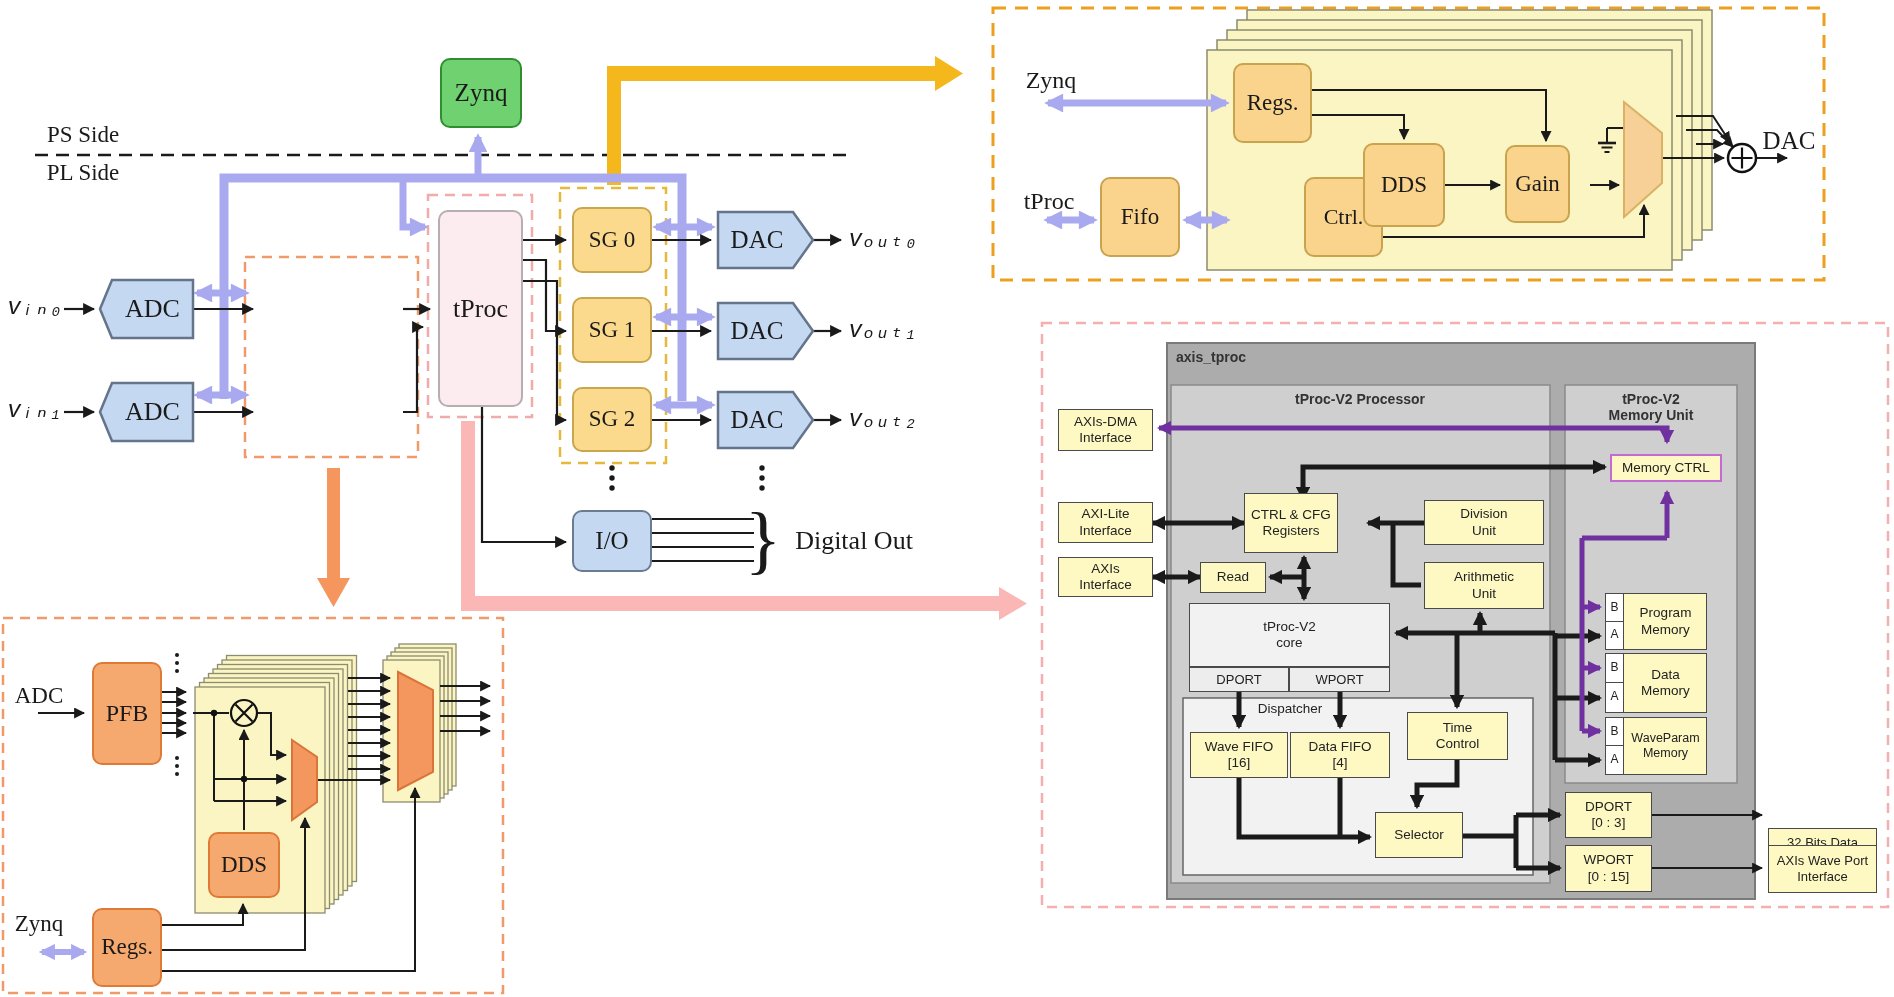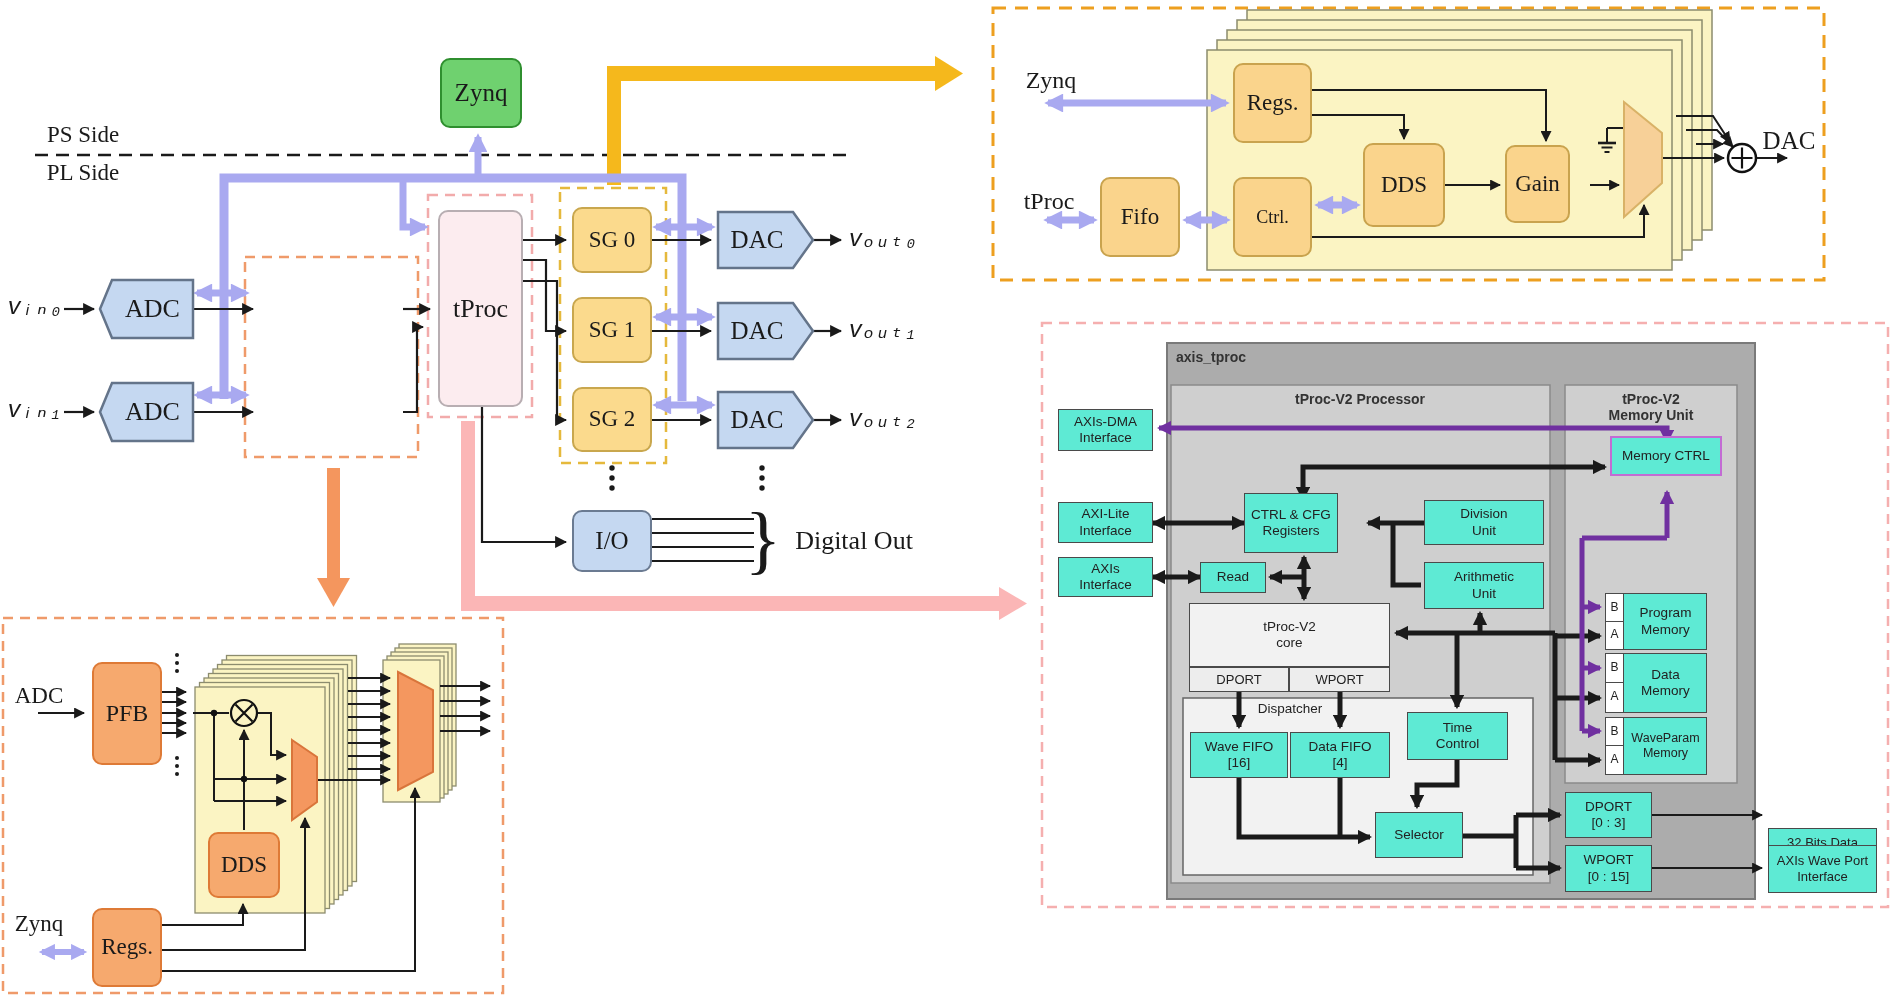--- a/index.html
+++ b/index.html
@@ -11,21 +11,21 @@
   .col{flex-direction:column}
   .serif{font-family:"Liberation Serif","DejaVu Serif",serif}
   .vlab{font-family:Liberation Mono, monospace;font-style:italic;font-size:23px}
   .rbox{border-radius:10px;border:2.5px solid}
   .orangeb{background:#F6A96E;border-color:#DE7A36}
   .yellowb{background:#FBDA8D;border-color:#C9A74E}
   .tanb{background:#FAD48C;border-color:#C9A34E}
   .blueb{background:#C5D8F1;border-color:#6B7B92}
   .greenb{background:#6FD16F;border-color:#2F8F2F}
   .pinkb{background:#FCECEF;border-color:#B8AEB2}
-  .w{background:#5eead4;border:1.5px solid #4a4a4a;color:#222;font-size:13.5px;line-height:1.22}
+  .w{background:#fef9c3;border:1.5px solid #4a4a4a;color:#222;font-size:13.5px;line-height:1.22}
   .gray{background:#EDEDED}
   .bold{font-weight:bold;color:#333}
   .cell{background:#fff;border:1.5px solid #4a4a4a;font-size:12px;color:#222}
 </style>
 </head>
 <body>
 
 <div class="stage">
 
 <svg width="1894" height="997" viewBox="0 0 1894 997">
@@ -292,21 +292,21 @@
 <div class="lb vlab" style="left:850px;top:407px;width:66px;height:26px">vₒᵤₜ₂</div>
 
 <div class="lb rbox blueb serif" style="left:572px;top:510px;width:80px;height:62px;font-size:25px">I/O</div>
 <div class="lb serif" style="left:748px;top:498px;width:30px;height:84px;font-size:76px;font-weight:300">}</div>
 <div class="lb serif" style="left:788px;top:526px;width:132px;height:30px;font-size:26px">Digital Out</div>
 
 <div class="lb serif" style="left:1020px;top:68px;width:62px;height:26px;font-size:24px">Zynq</div>
 <div class="lb serif" style="left:1016px;top:189px;width:66px;height:26px;font-size:24px">tProc</div>
 <div class="lb rbox tanb serif" style="left:1100px;top:177px;width:80px;height:80px;font-size:23px">Fifo</div>
 <div class="lb rbox tanb serif" style="left:1233px;top:63px;width:79px;height:80px;font-size:23px">Regs.</div>
-<div class="lb rbox tanb serif" style="left:1233px;top:177px;width:79px;height:80px;font-size:18px">Ctrl.</div>
+<div class="lb rbox tanb serif" style="left:1304px;top:177px;width:79px;height:80px;font-size:22px">Ctrl.</div>
 <div class="lb rbox tanb serif" style="left:1363px;top:143px;width:82px;height:84px;font-size:23px">DDS</div>
 <div class="lb rbox tanb serif" style="left:1505px;top:145px;width:65px;height:78px;font-size:23px">Gain</div>
 <div class="lb serif" style="left:1760px;top:128px;width:58px;height:26px;font-size:25px">DAC</div>
 
 <div class="lb serif" style="left:12px;top:684px;width:54px;height:24px;font-size:23px">ADC</div>
 <div class="lb rbox orangeb serif" style="left:92px;top:662px;width:70px;height:103px;font-size:24px">PFB</div>
 <div class="lb rbox orangeb serif" style="left:208px;top:832px;width:72px;height:66px;font-size:23px">DDS</div>
 <div class="lb serif" style="left:10px;top:912px;width:58px;height:24px;font-size:23px">Zynq</div>
 <div class="lb rbox orangeb serif" style="left:92px;top:908px;width:70px;height:79px;font-size:23px">Regs.</div>
 
@@ -336,21 +336,21 @@
 </div>
 <div class="lb w" style="left:1200px;top:562px;width:66px;height:31px">Read</div>
 <div class="lb col w" style="left:1424px;top:500px;width:120px;height:45px">
   <span>Division</span>
   <span>Unit</span>
 </div>
 <div class="lb col w" style="left:1424px;top:562px;width:120px;height:47px">
   <span>Arithmetic</span>
   <span>Unit</span>
 </div>
-<div class="lb w" style="left:1610px;top:436px;width:112px;height:40px;border:2.5px solid #C36BD3">Memory CTRL</div>
+<div class="lb w" style="left:1610px;top:454px;width:112px;height:28px;border:2.5px solid #C36BD3">Memory CTRL</div>
 
 <div class="lb col w" style="left:1189px;top:603px;width:201px;height:64px;background:#F2F2F2">
   <span>tProc-V2</span>
   <span>core</span>
 </div>
 <div class="lb w gray" style="left:1189px;top:667px;width:100px;height:25px;font-size:13px">DPORT</div>
 <div class="lb w gray" style="left:1289px;top:667px;width:101px;height:25px;font-size:13px">WPORT</div>
 
 <div class="lb" style="left:1235px;top:701px;width:110px;height:16px;font-size:13.5px;color:#222">Dispatcher</div>
 <div class="lb col w" style="left:1190px;top:732px;width:98px;height:46px">

